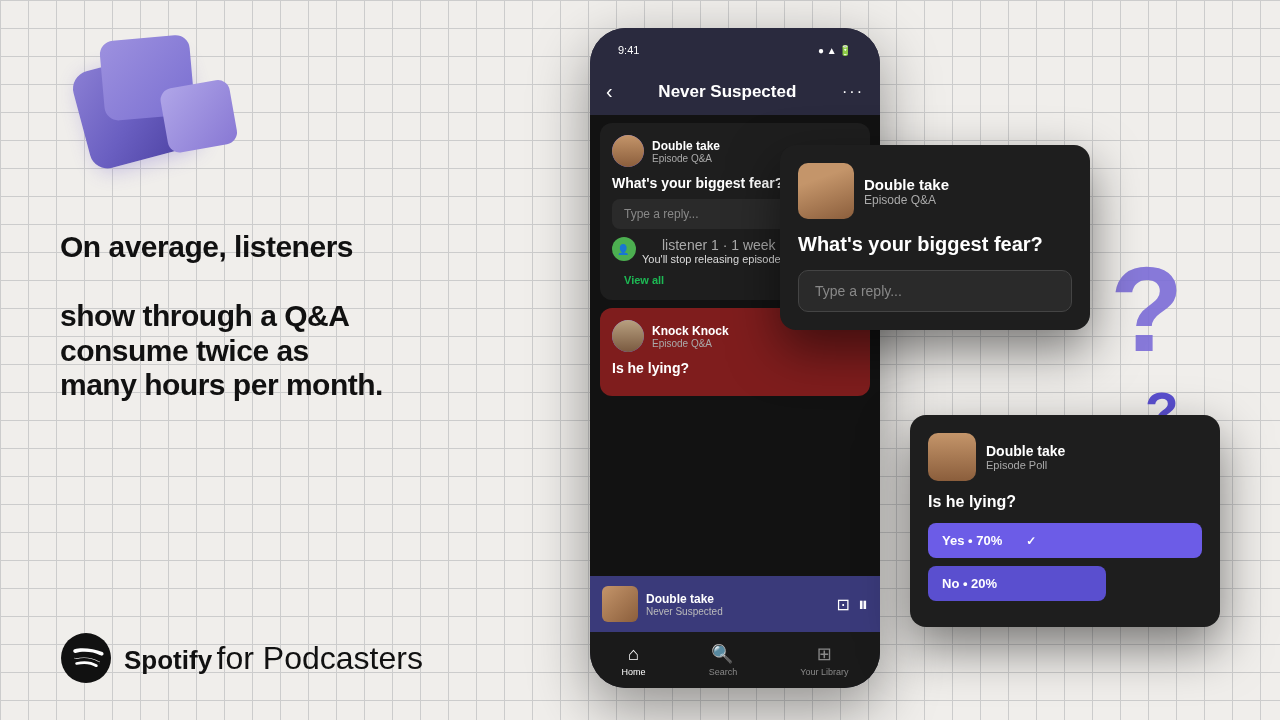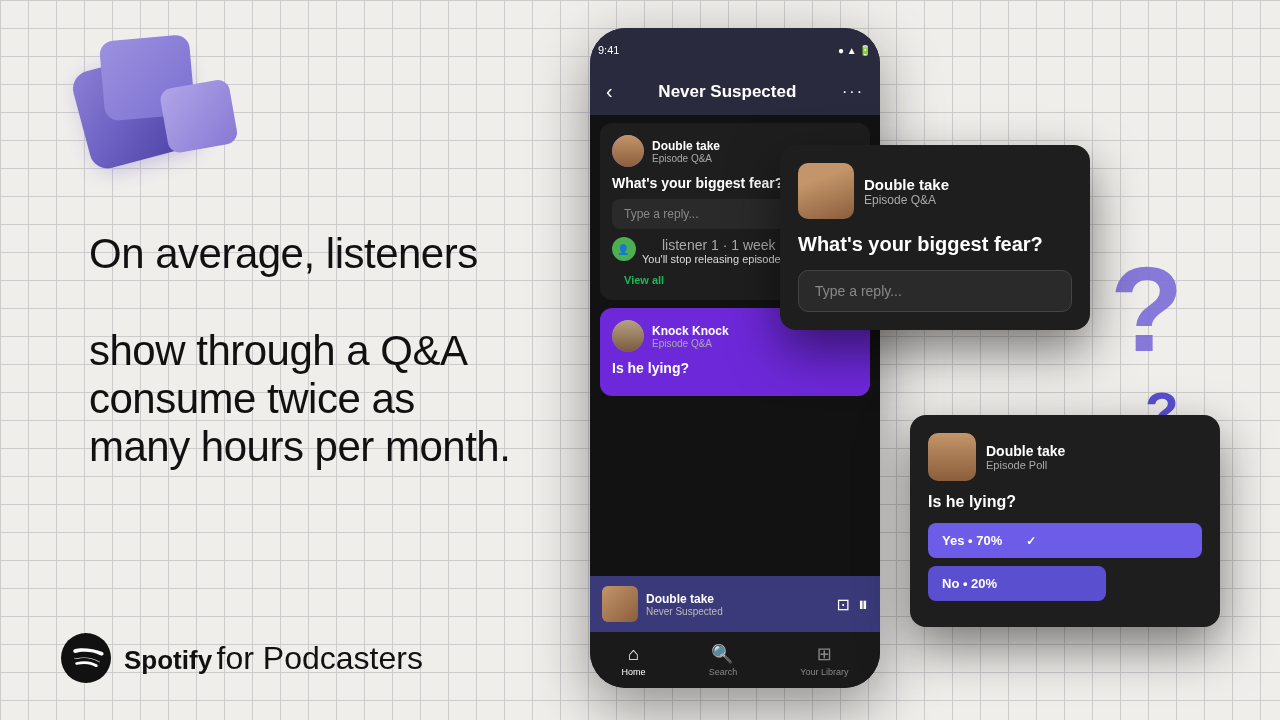--- a/index.html
+++ b/index.html
@@ -59,26 +59,25 @@
     }
 
     
     .main-heading {
       position: absolute;
       top: 230px;
       left: 60px;
       width: 480px;
     }
     .main-heading h1 {
-      font-size: 42px;
-      font-weight: 400;
+      font-size: 30px;
+      font-weight: 700;
       line-height: 1.15;
       color: #111;
       letter-spacing: -0.5px;
-      margin-left: 29px;
     }
 
     
     .spotify-brand {
       position: absolute;
       bottom: 36px;
       left: 60px;
       display: flex;
       align-items: center;
       gap: 12px;
@@ -100,21 +99,21 @@
       overflow: hidden;
       box-shadow: 0 20px 60px rgba(0,0,0,0.4);
       z-index: 2;
     }
     .phone-status-bar {
       height: 44px;
       background: #2a2a3e;
       display: flex;
       align-items: center;
       justify-content: space-between;
-      padding: 0 8px;
+      padding: 0 28px;
       gap: 32px;
     }
     .phone-header {
       background: #2a2a3e;
       padding: 8px 16px 12px;
       display: flex;
       align-items: center;
       justify-content: space-between;
     }
     .phone-header-title {
@@ -225,21 +224,21 @@
     }
     .card-dots {
       float: right;
       color: #888;
       font-size: 14px;
     }
 
     
     .qa-card2 {
       margin: 8px 10px;
-      background: #6d28d9;
+      background: #7f1d1d;
       border-radius: 12px;
       padding: 12px;
     }
 
     
     .now-playing {
       position: absolute;
       bottom: 56px;
       left: 0;
       right: 0;

